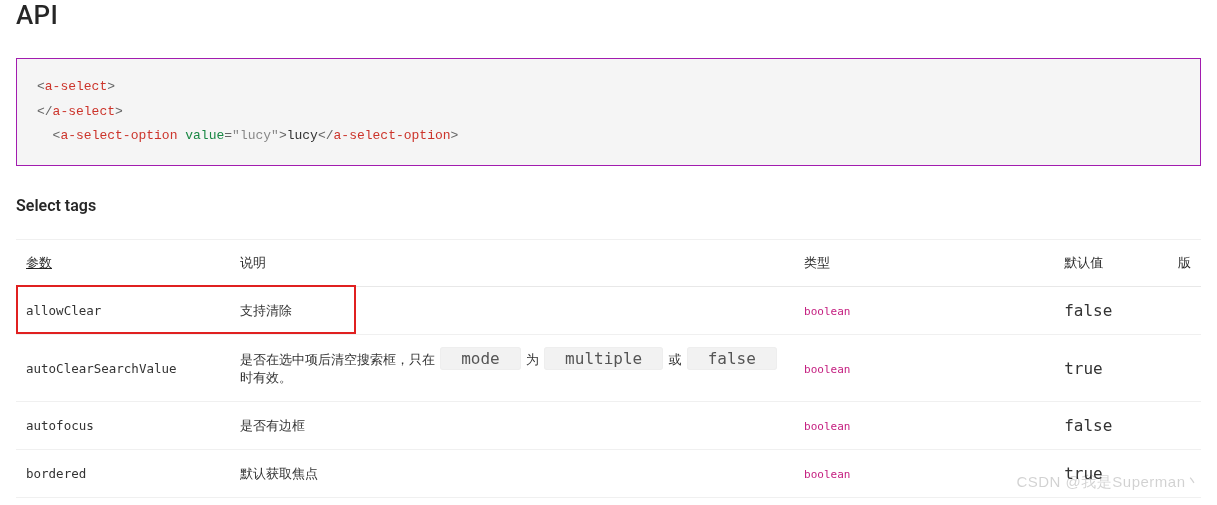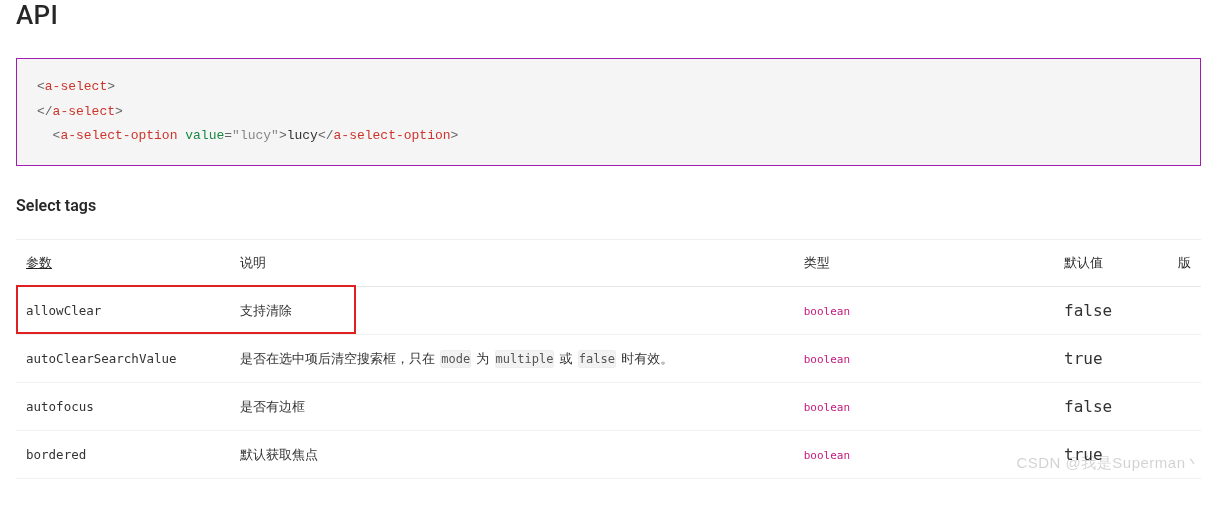--- a/index.html
+++ b/index.html
@@ -79,23 +79,23 @@
   .def-val {
     font-family: "SFMono-Regular", Consolas, monospace;
     color: #333;
     font-size: 16px;
   }
   .desc { color: #333; font-size: 13px; }
   .inline-code {
     background: #f2f2f2;
     border: 1px solid #eee;
     border-radius: 3px;
-    padding: 1px 0;
+    padding: 1px 20px;
     font-family: "SFMono-Regular", Consolas, monospace;
-    font-size: 12px;
+    font-size: 16px;
     color: #555;
     margin: 0 2px;
   }
   .highlight-box {
     border: 2px solid #e02020;
     position: absolute;
     pointer-events: none;
   }
   .table-wrap { position: relative; }
   .watermark {

